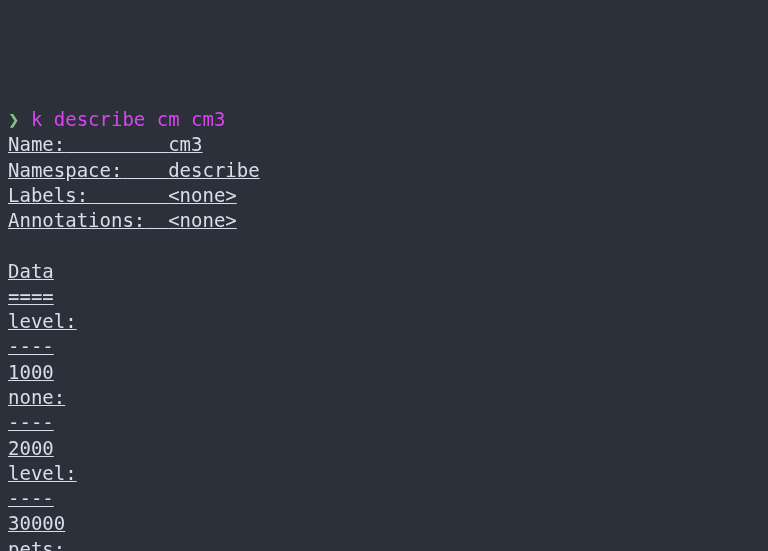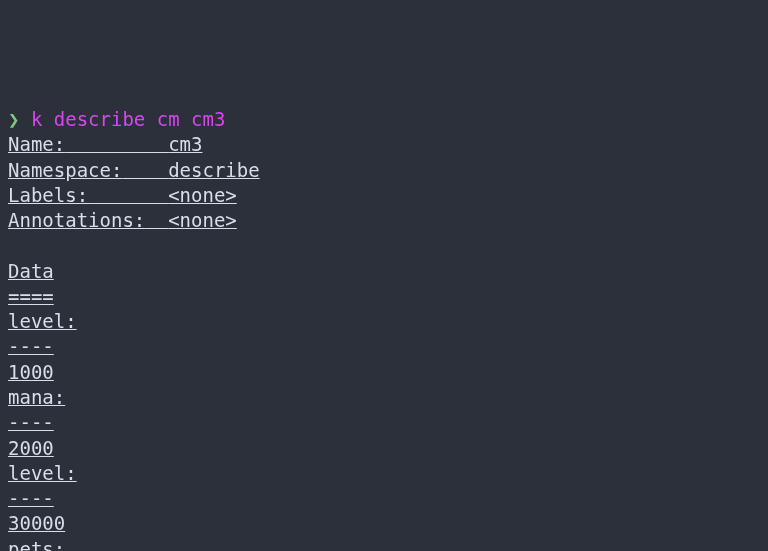--- a/index.html
+++ b/index.html
@@ -41,21 +41,21 @@
 <span class="output"><span>Name:</span>         <span>cm3</span></span>
 <span class="output"><span>Namespace:</span>    <span>describe</span></span>
 <span class="output"><span>Labels:</span>       <span>&lt;none&gt;</span></span>
 <span class="output"><span>Annotations:</span>  <span>&lt;none&gt;</span></span>
 
 <span class="output">Data</span>
 <span class="output">====</span>
 <span class="output">level:</span>
 <span class="output">----</span>
 <span class="output">1000</span>
-<span class="output">mana:</span>
+<span class="output">none:</span>
 <span class="output">----</span>
 <span class="output">2000</span>
 <span class="output">level:</span>
 <span class="output">----</span>
 <span class="output">30000</span>
 <span class="output">pets:</span>
 
 
 </span>
 

